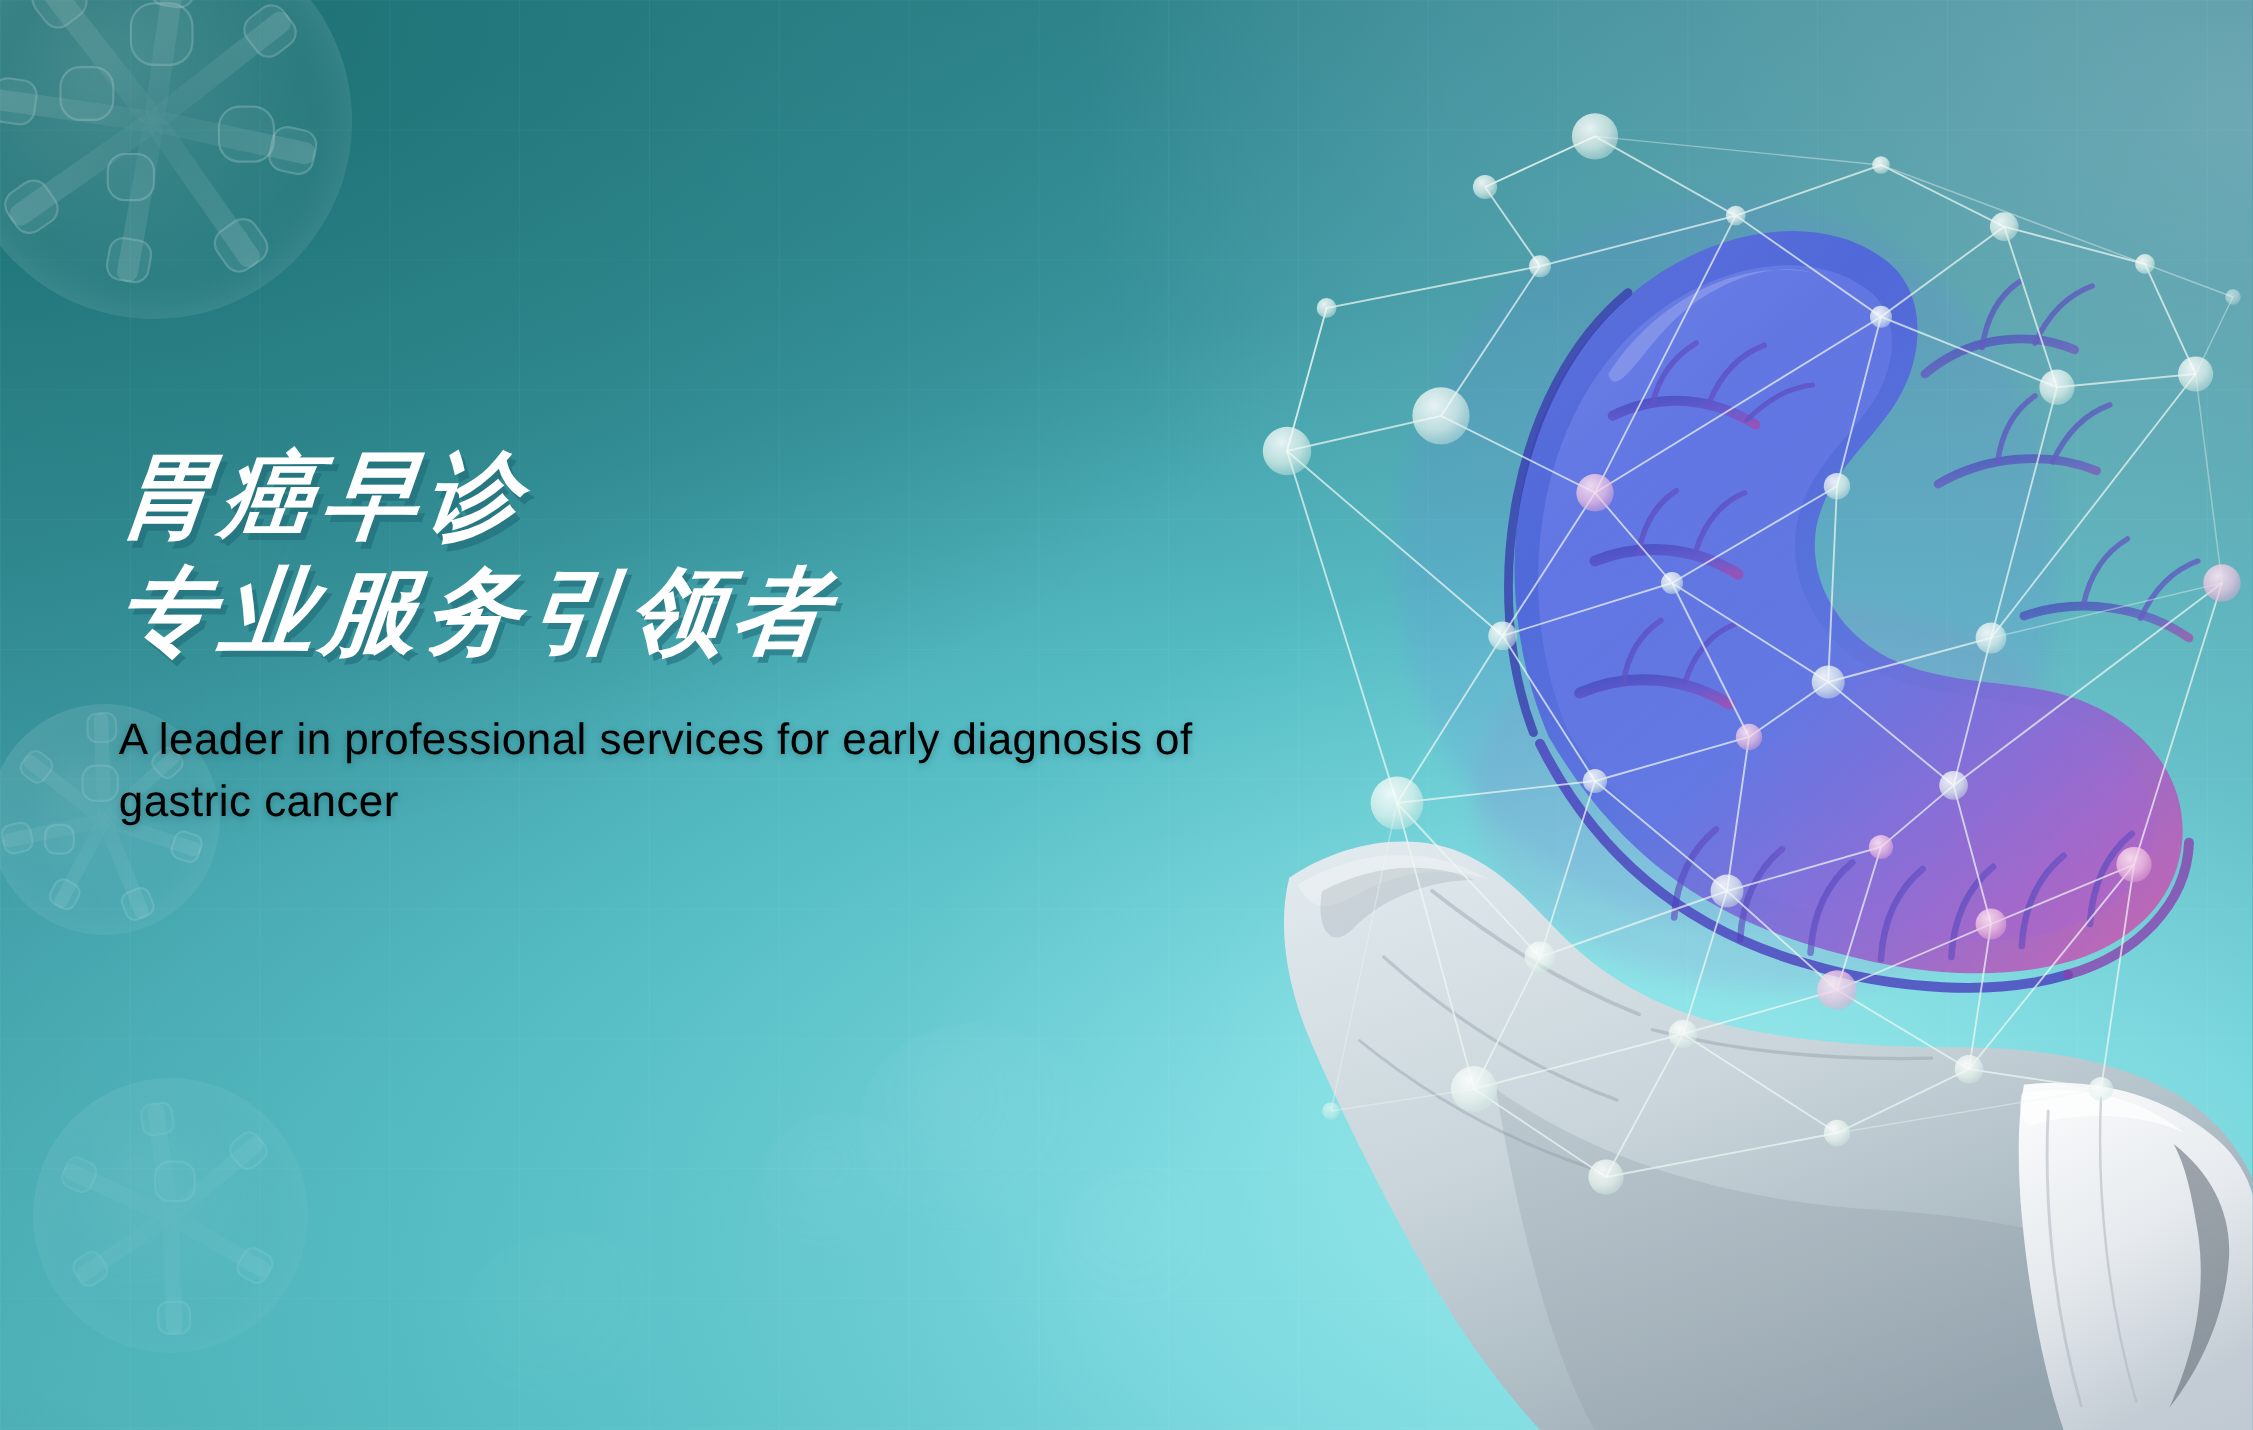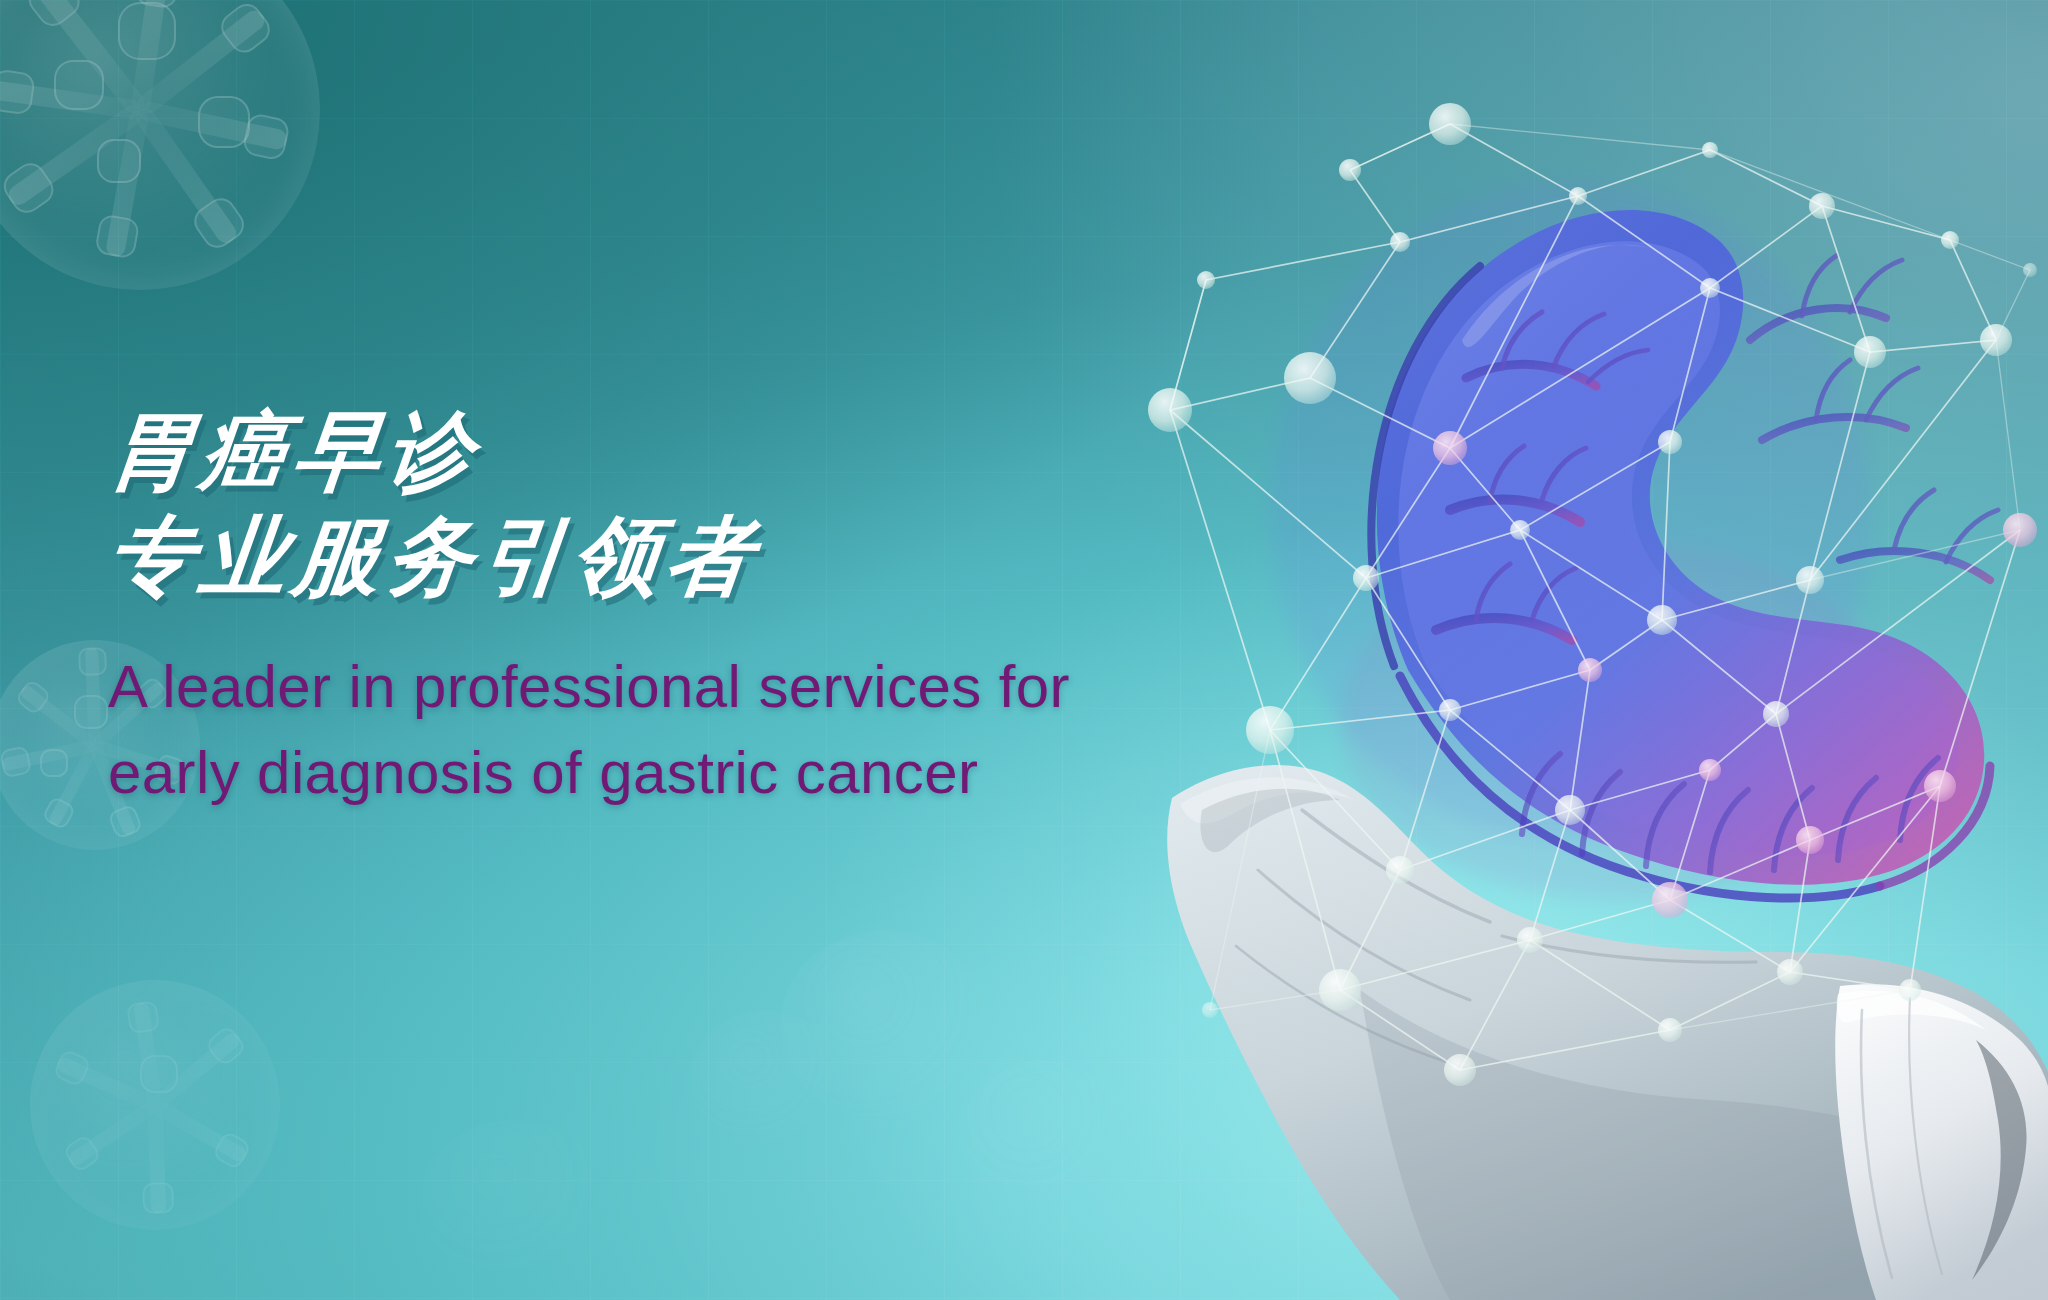--- a/index.html
+++ b/index.html
@@ -90,22 +90,22 @@
     line-height:1.06;
     letter-spacing:7px;
     font-style:italic;
     transform:skewX(-6deg);
     text-shadow:5px 6px 0 rgba(30,104,116,.55);
     white-space:nowrap;
   }
   #cn-line-2{margin-top:14px;}
   #subtitle{
     margin-top:42px;
-    color:#701a75;
-    font-size:60px;
+    color:#000000;
+    font-size:40px;
     line-height:1.42;
     letter-spacing:.4px;
     font-weight:400;
     text-shadow:0 2px 6px rgba(20,80,90,.38);
     max-width:1010px;
   }
 
   
   #art{position:absolute;left:1150px;top:110px;width:900px;height:1190px;}
   #art svg{position:absolute;inset:0;width:100%;height:100%;overflow:visible;}

